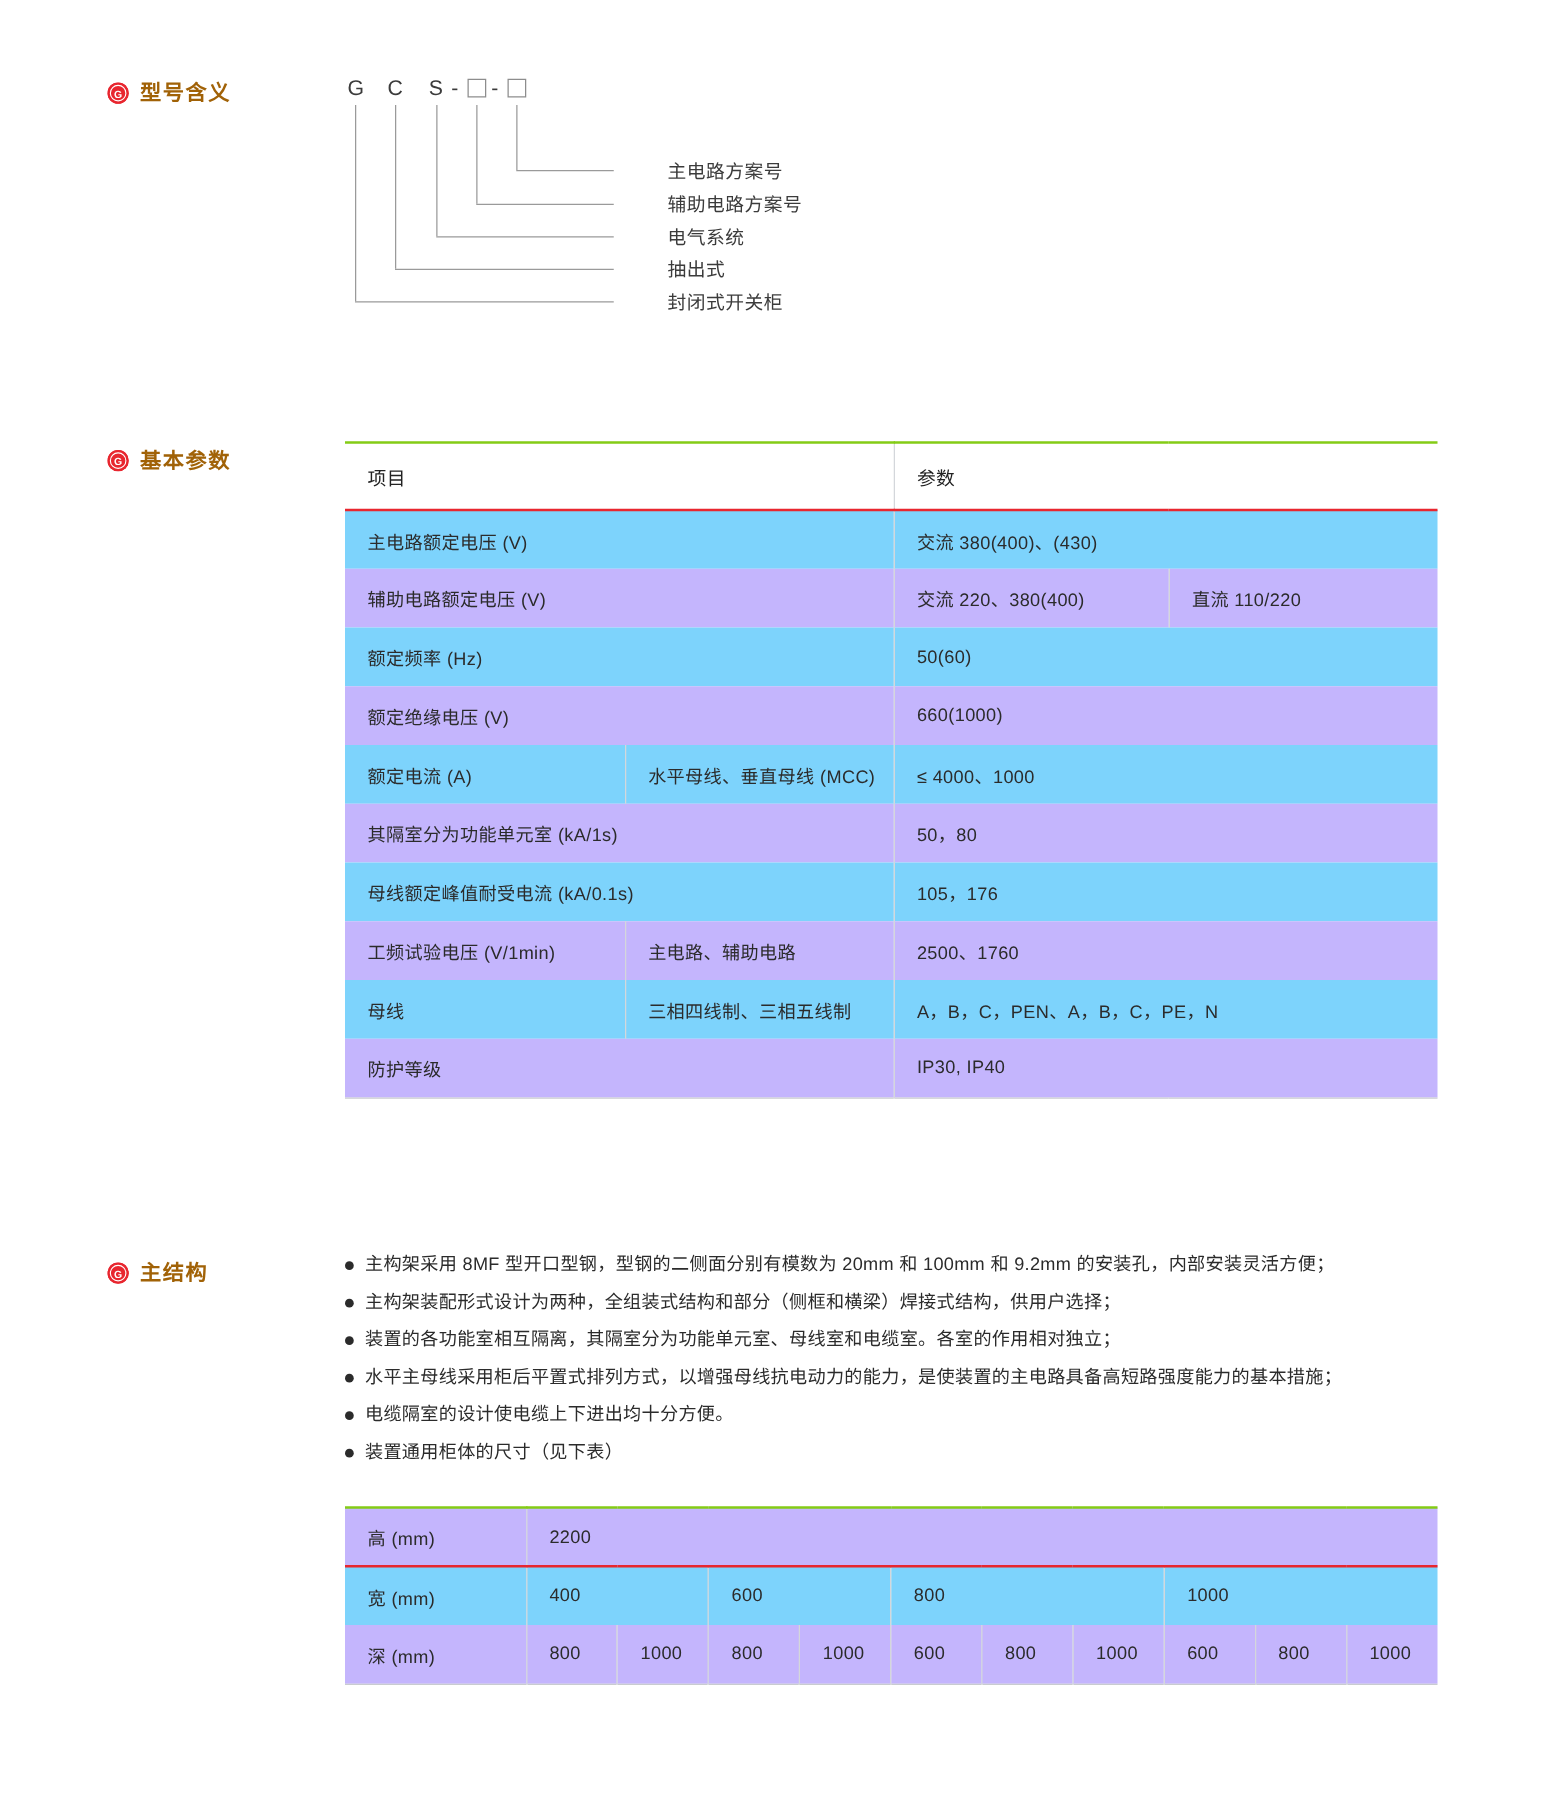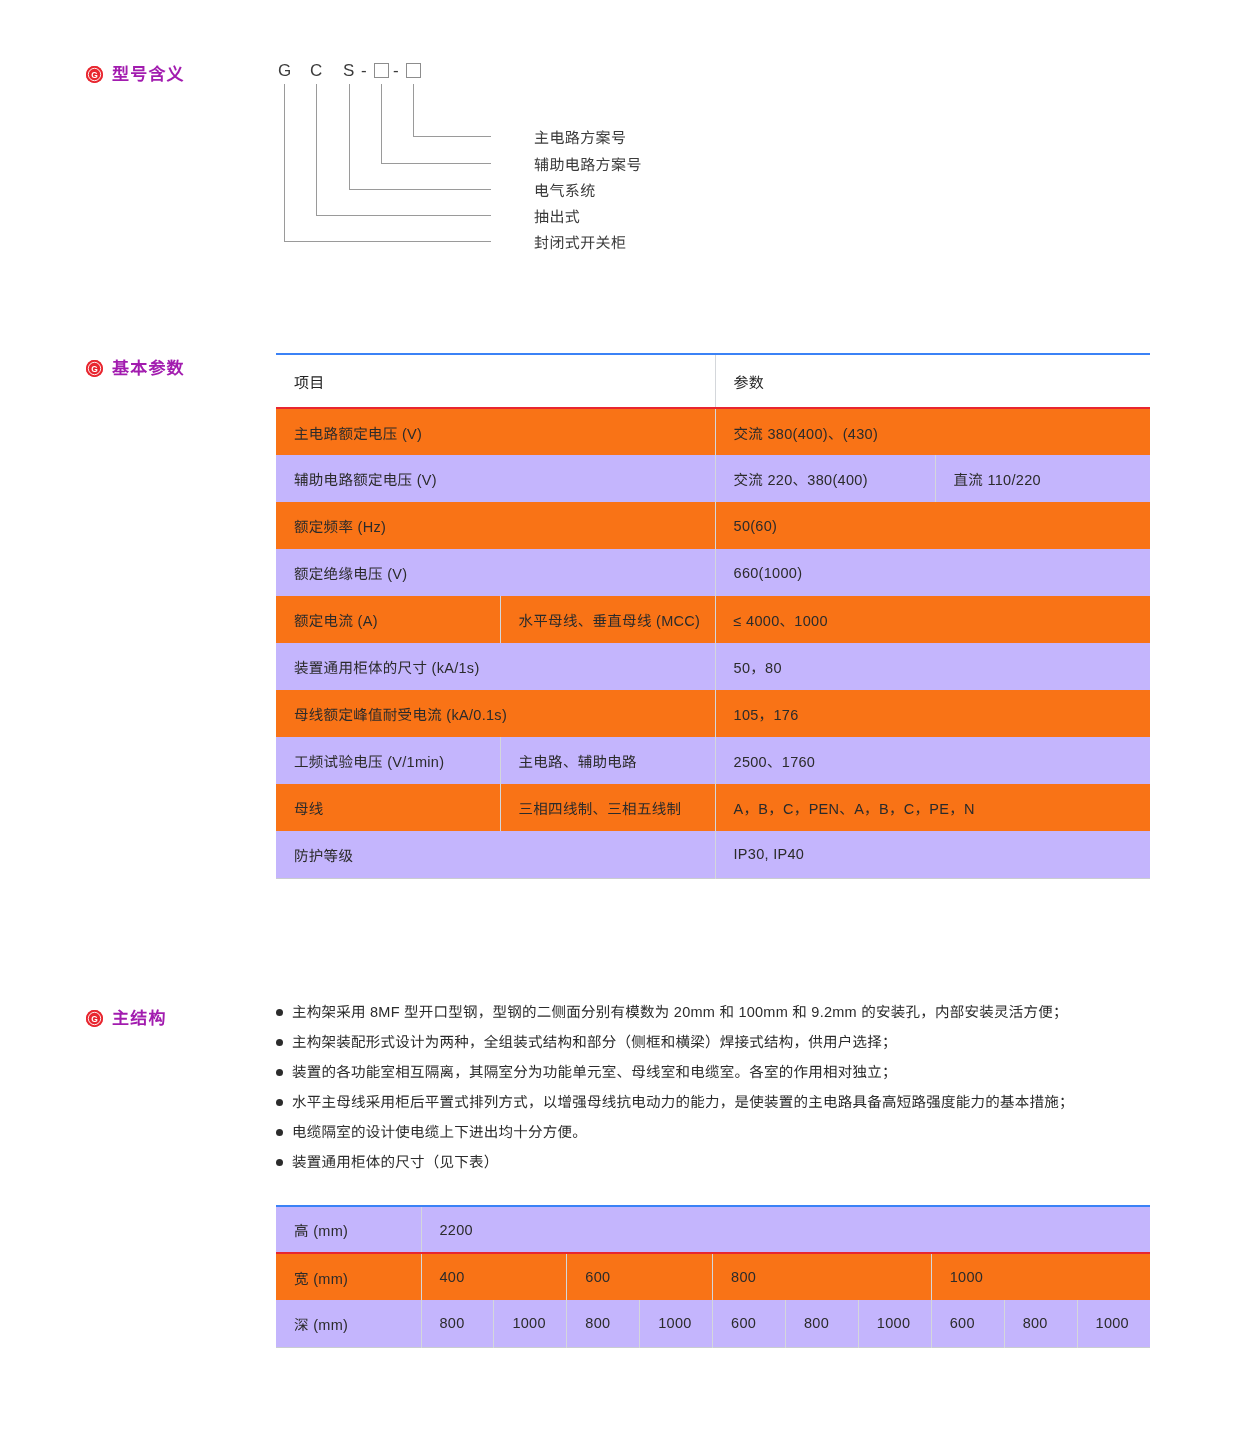--- a/index.html
+++ b/index.html
@@ -17,21 +17,21 @@
   
   .sec-head{position:absolute;display:flex;align-items:center;gap:9px;}
   .sec-bullet{
     width:17px;height:17px;border-radius:50%;
     background:#e8262f;
     display:flex;align-items:center;justify-content:center;
     flex:0 0 auto;
   }
   .sec-bullet svg{display:block;}
   .sec-title{
-    font-size:17px;font-weight:bold;color:#a21caf;
+    font-size:17px;font-weight:bold;color:#a16207;
     letter-spacing:1.2px;line-height:1;white-space:nowrap;
   }
 
   
   .model-wrap{position:absolute;left:270px;top:58px;width:640px;height:205px;}
   .code-ch{
     position:absolute;top:0;font-size:17px;color:#3b3b3b;
     font-family:"Liberation Sans","DejaVu Sans",sans-serif;
     line-height:26px;
   }
@@ -49,25 +49,25 @@
 
   
   .tbl{position:absolute;border-collapse:collapse;table-layout:fixed;}
   .tbl td,.tbl th{
     font-size:14.5px;font-weight:normal;color:#2b2b2b;
     text-align:left;vertical-align:middle;
     padding:0 0 0 18px;height:47px;box-sizing:border-box;
     letter-spacing:.3px;
   }
   .tbl .hdr td{font-size:15px;color:#222;height:54px;}
-  .r-top{border-top:2px solid #3b82f6;margin-top:16px;}
+  .r-top{border-top:2px solid #84cc16;margin-top:16px;}
   .r-bot{border-bottom:2px solid #e8262f;}
   .g-bot{border-bottom:1px solid #c9ccd0;}
   .vline{border-left:1px solid #d4d7db;}
-  .shade{background:#f97316;}
+  .shade{background:#7dd3fc;}
   .white{background:#c4b5fd;}
 
   
   .bullets{position:absolute;left:276px;top:1005px;width:880px;}
   .bullet-li{
     display:flex;align-items:flex-start;gap:9px;
     font-size:14.5px;color:#2b2b2b;line-height:1;
     margin-bottom:15.5px;letter-spacing:.25px;
   }
   .dot{
@@ -167,21 +167,21 @@
         <td colspan="2" class="vline">660(1000)</td>
       </tr>
 
       <tr class="shade">
         <td>额定电流 (A)</td>
         <td class="vline">水平母线、垂直母线 (MCC)</td>
         <td colspan="2" class="vline">≤ 4000、1000</td>
       </tr>
 
       <tr class="white">
-        <td colspan="2">装置通用柜体的尺寸 (kA/1s)</td>
+        <td colspan="2">其隔室分为功能单元室 (kA/1s)</td>
         <td colspan="2" class="vline">50，80</td>
       </tr>
 
       <tr class="shade">
         <td colspan="2">母线额定峰值耐受电流 (kA/0.1s)</td>
         <td colspan="2" class="vline">105，176</td>
       </tr>
 
       <tr class="white">
         <td>工频试验电压 (V/1min)</td>

